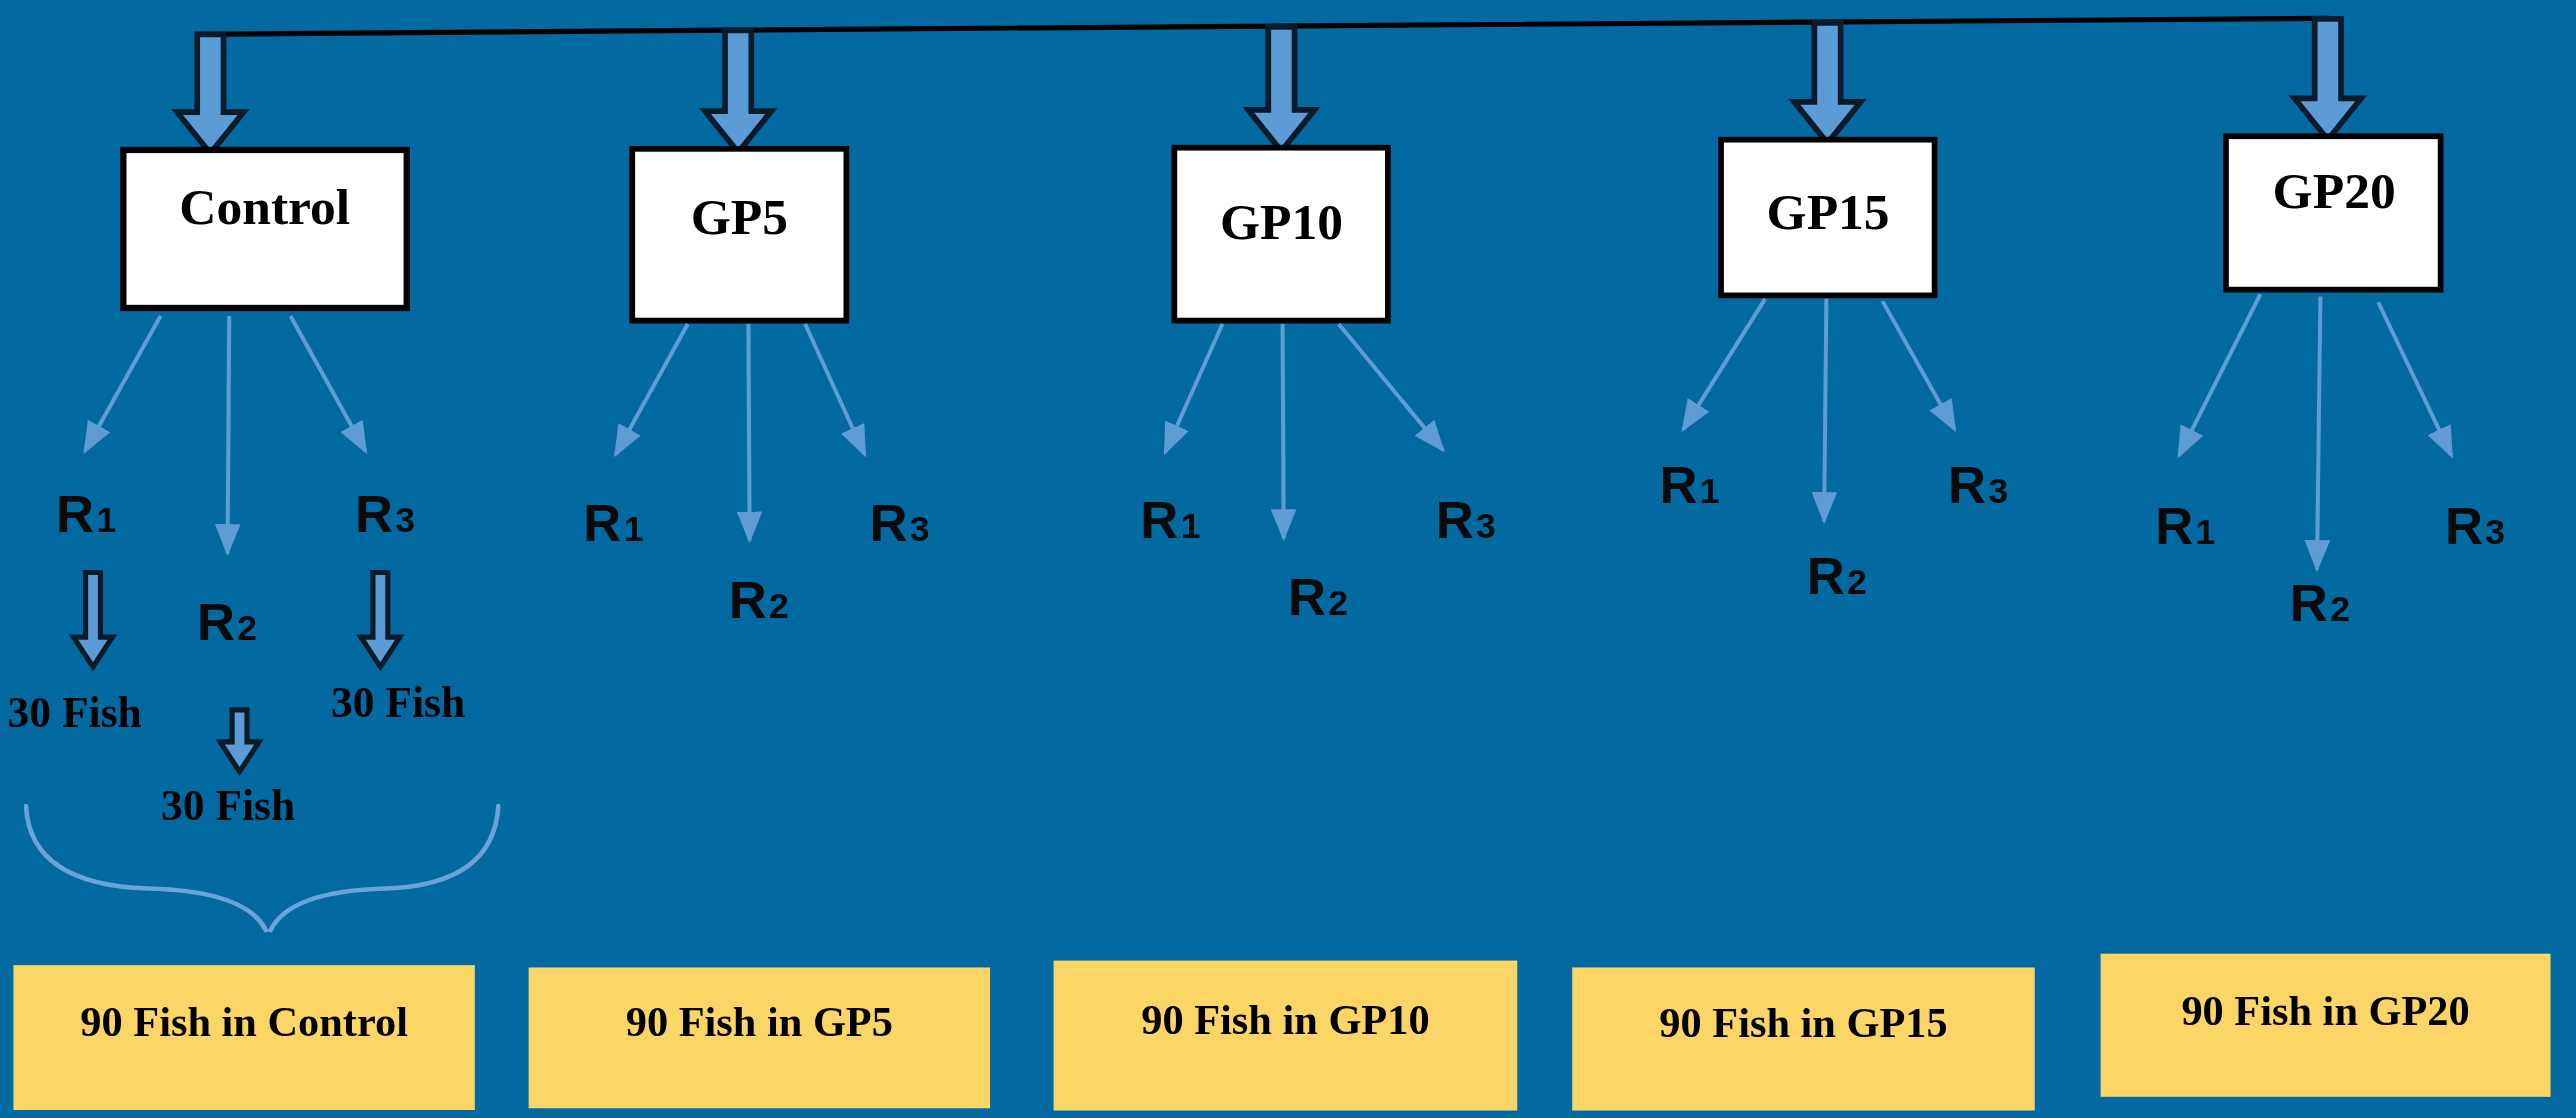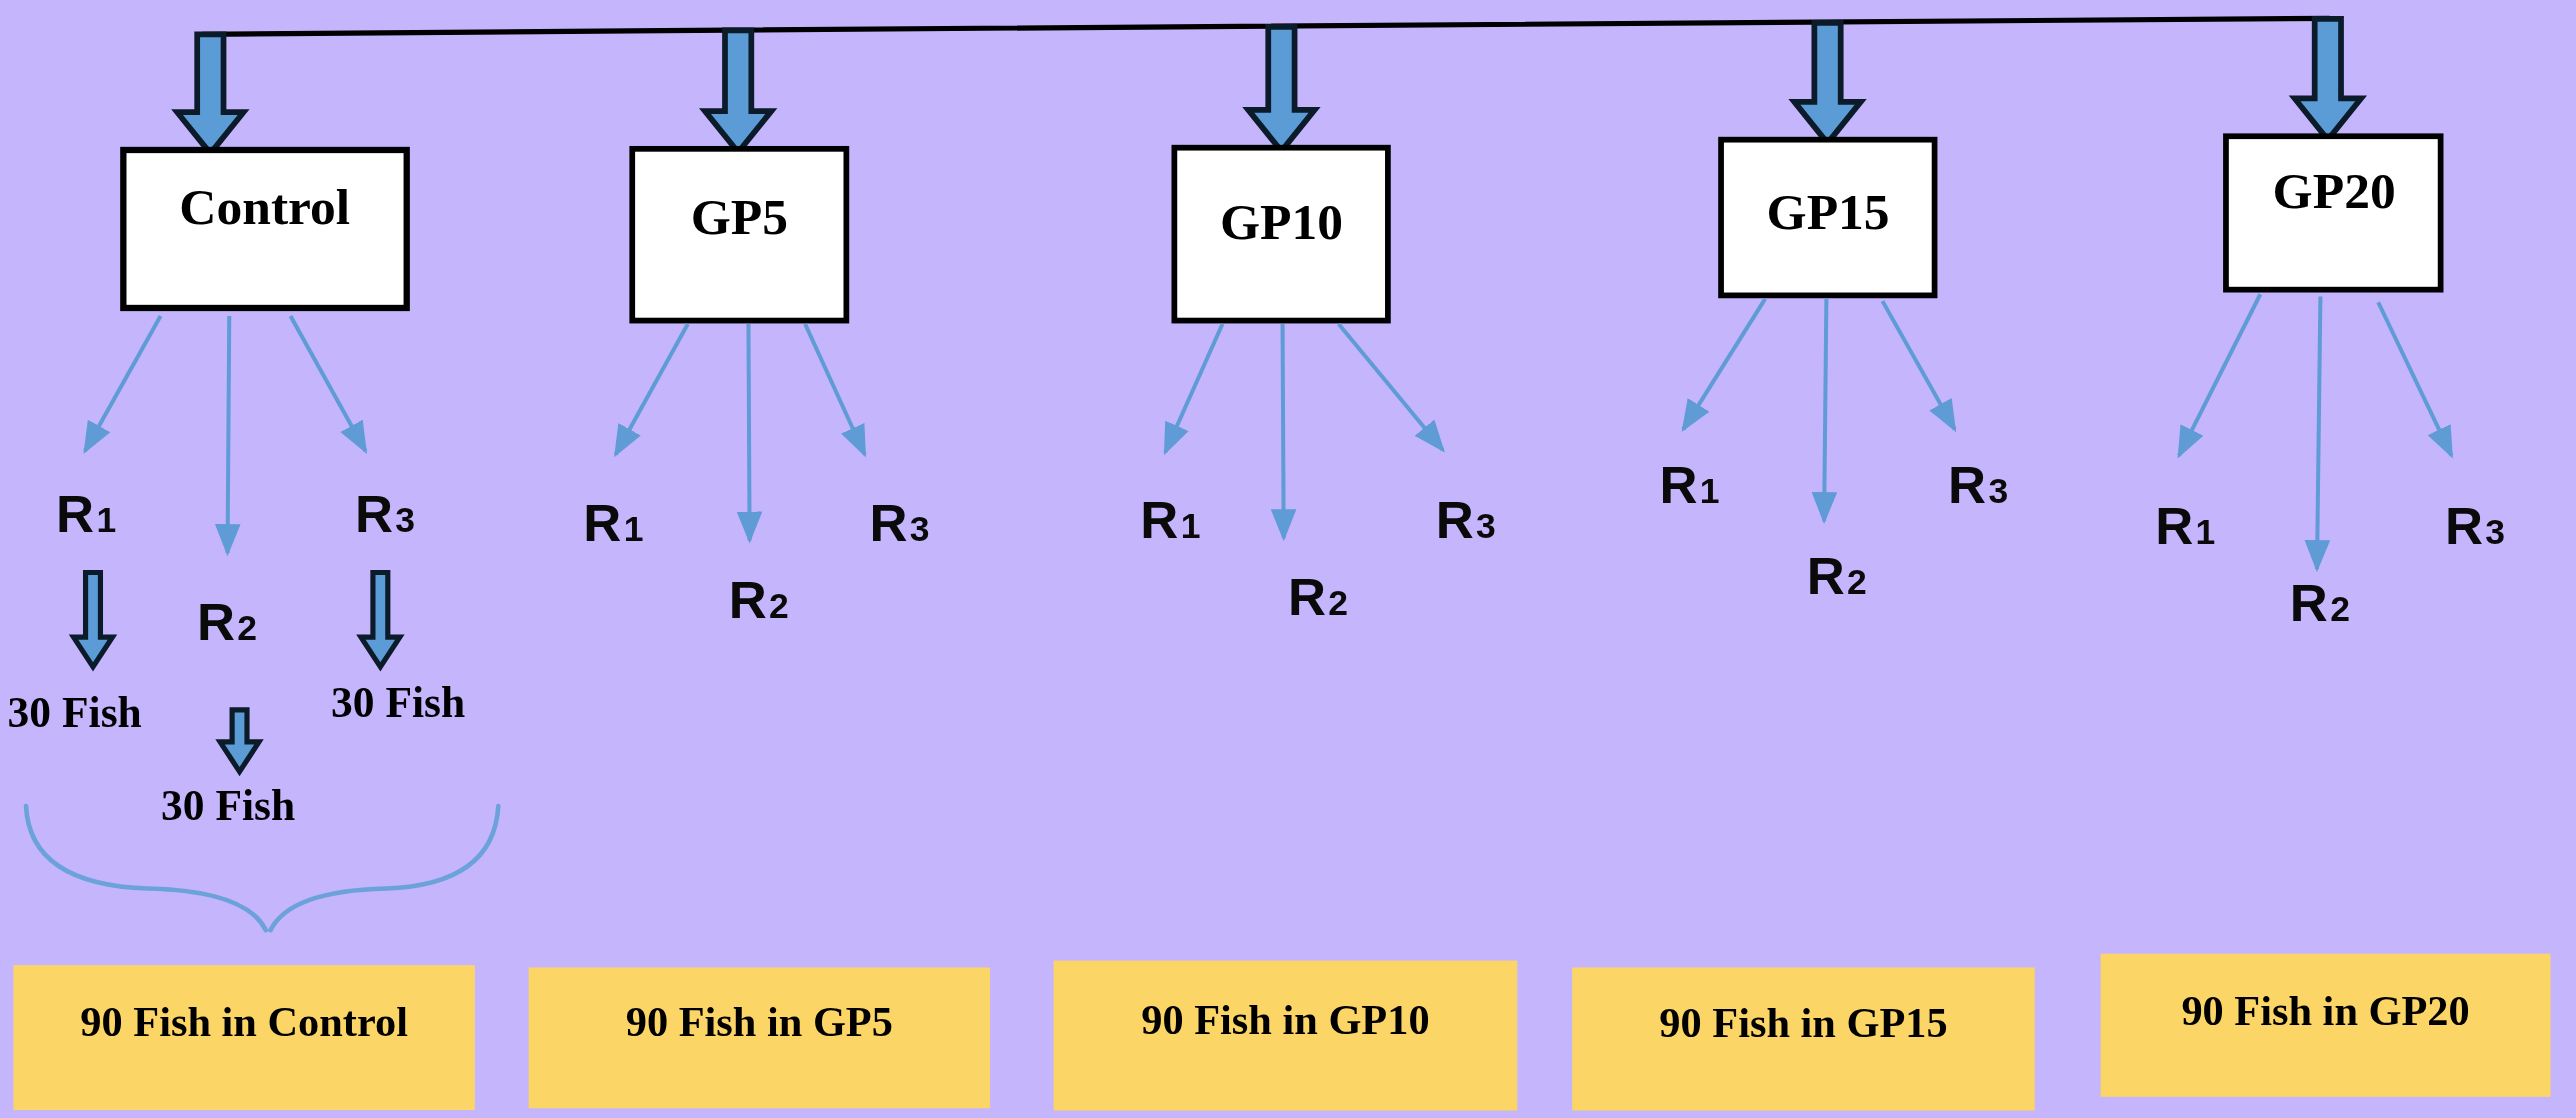--- a/index.html
+++ b/index.html
@@ -1,16 +1,16 @@
 <!DOCTYPE html>
 <html style="font-size:9.2px"><head>
 <meta charset="utf-8">
 <style>
   html,body{margin:0;padding:0;background:#ffffff;}
-  .stage{width:2576px;height:1118px;position:relative;background:#c4b5fd;overflow:hidden;}
+  .stage{width:2576px;height:1118px;position:relative;background:#0369a1;overflow:hidden;}
   svg{display:block;}
   .t-serif{font-family:"Liberation Serif", serif;font-weight:bold;fill:#000000;}
   .t-sans{font-family:"Liberation Sans", sans-serif;font-weight:bold;fill:#0a0a0a;}
   .grp-box{fill:#ffffff;stroke:#000000;}
   .total-box{stroke:none;}
   .thin{fill:none;stroke-linecap:butt;}
 </style>
 </head>
 <body>
 

